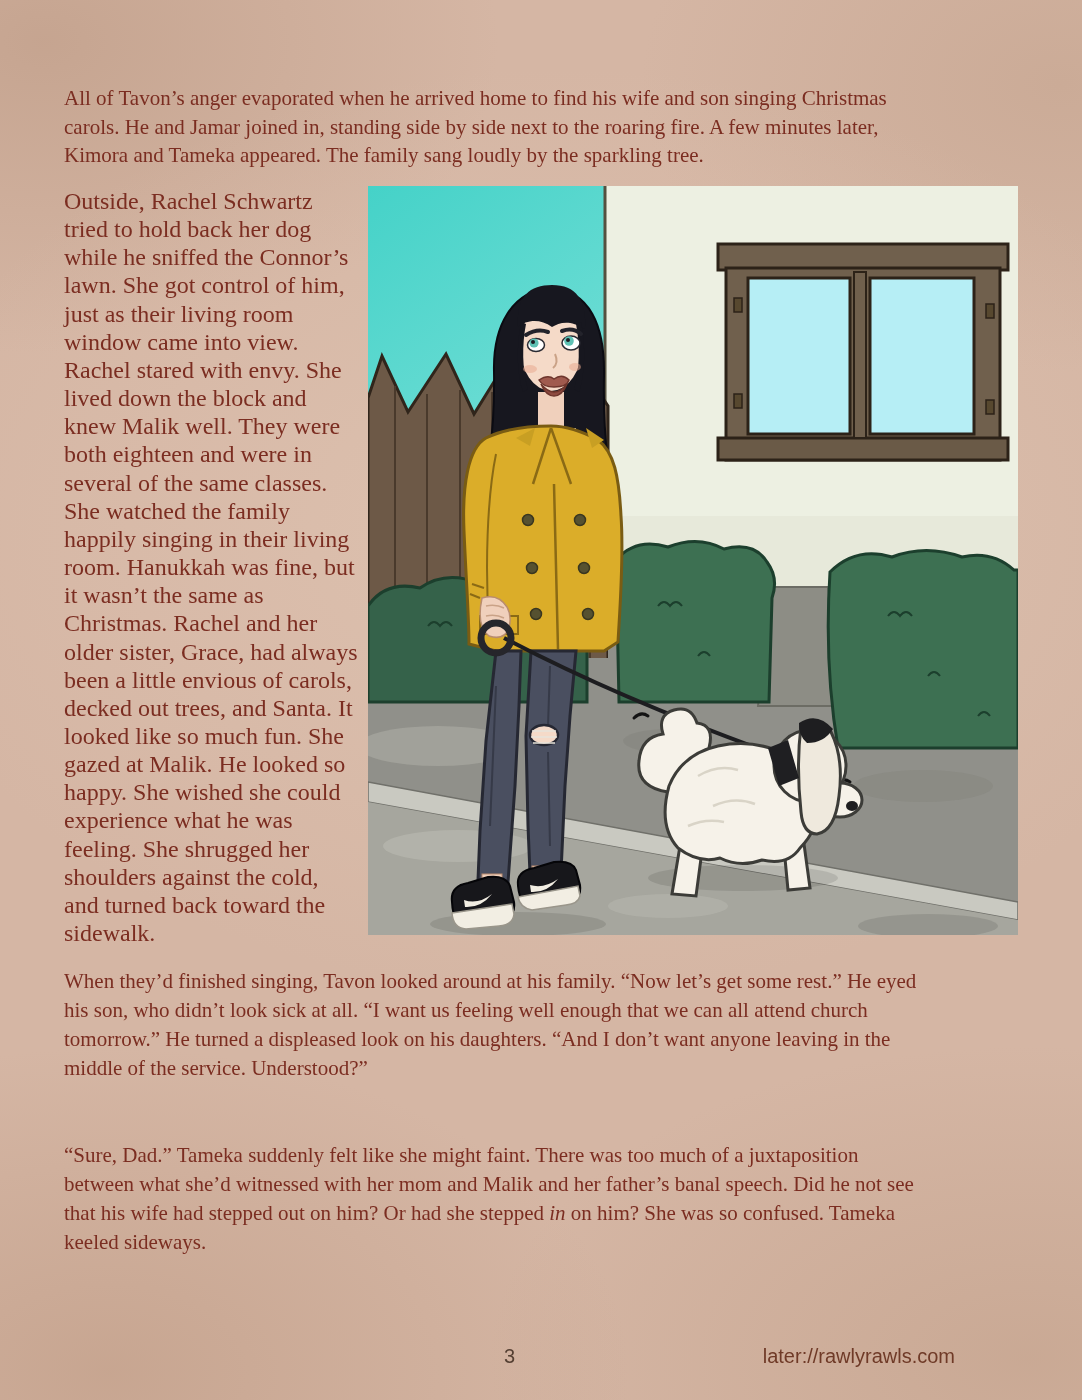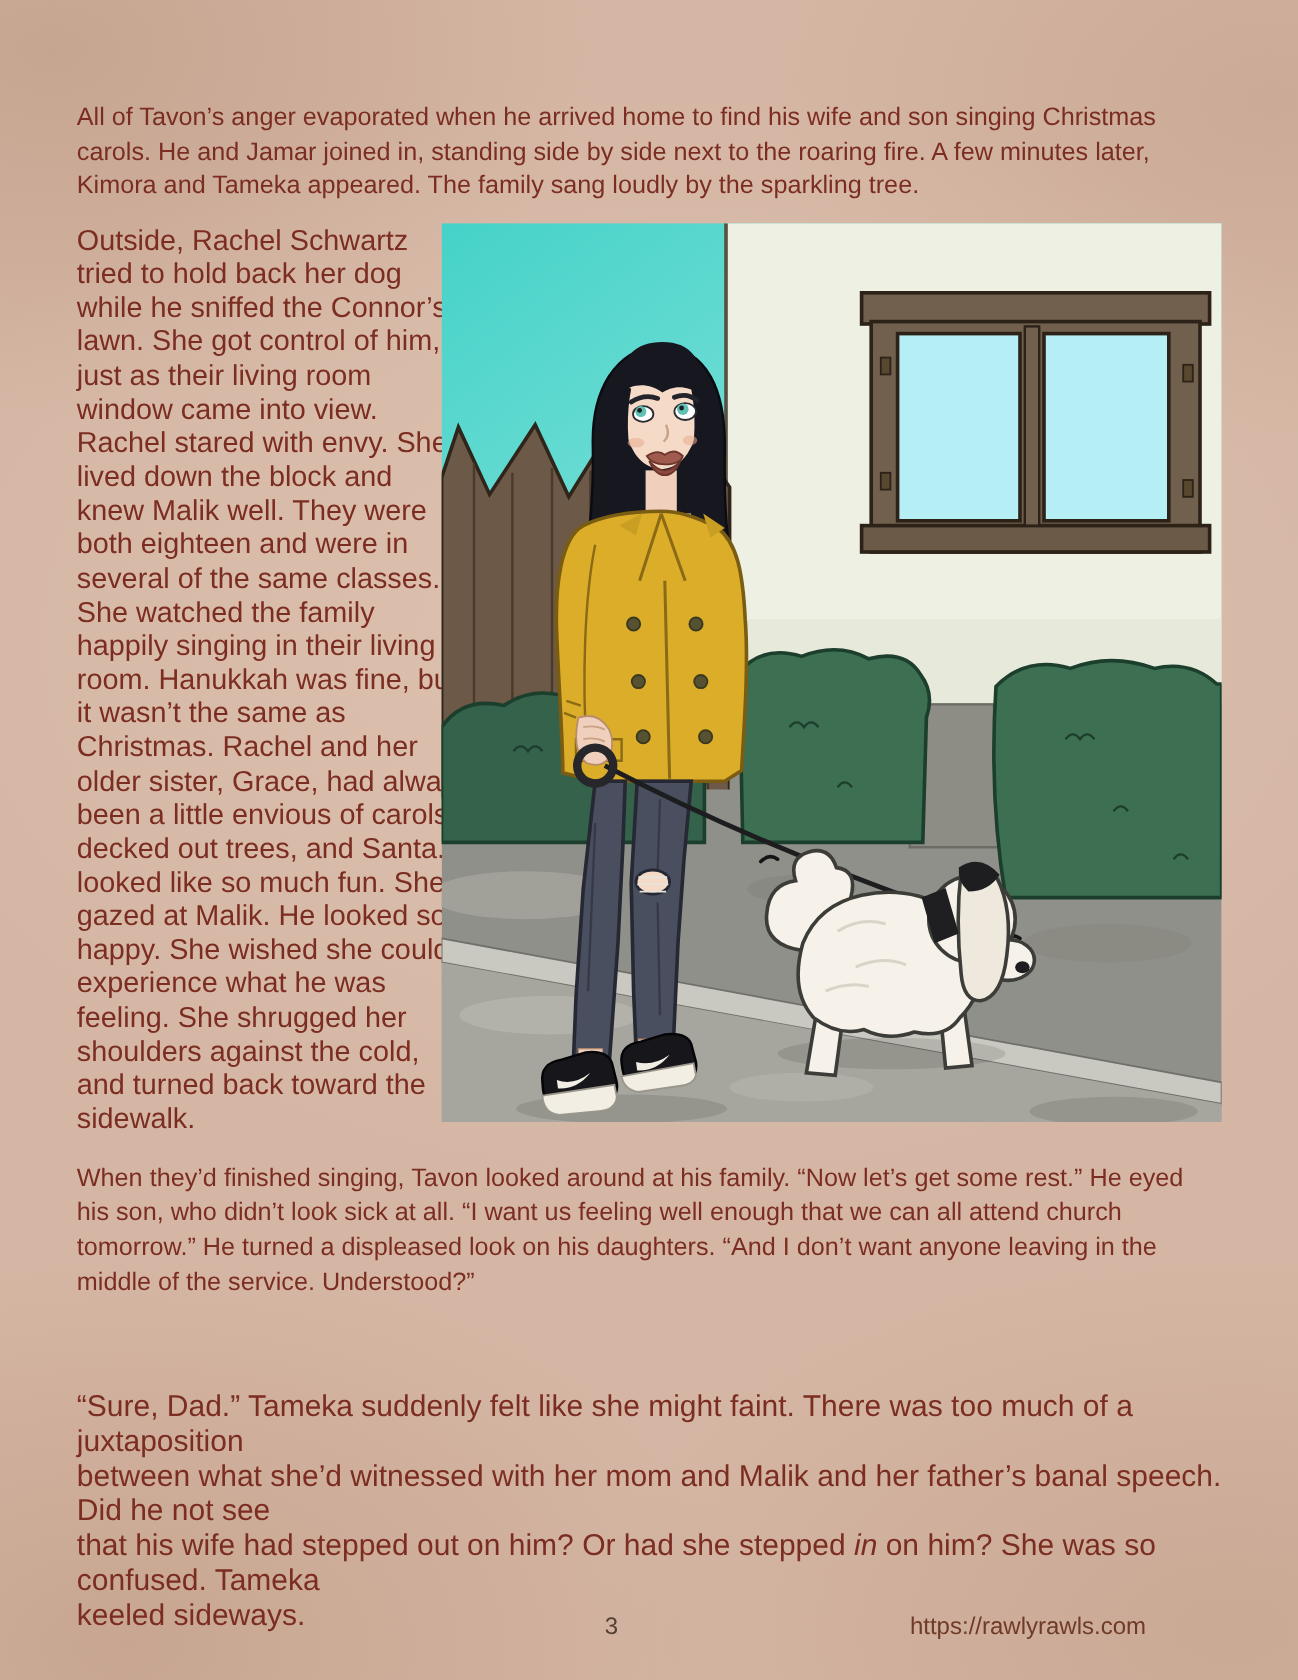--- a/index.html
+++ b/index.html
@@ -8,30 +8,30 @@
     position:relative;width:1082px;height:1400px;overflow:hidden;
     background-color:#d5b6a4;
     background-image:
       radial-gradient(1100px 750px at 52% 38%, #ddc1af 0%, rgba(221,193,175,0) 62%),
       radial-gradient(760px 520px at 4% 3%, rgba(185,150,128,.55) 0%, rgba(185,150,128,0) 60%),
       radial-gradient(700px 480px at 98% 6%, rgba(193,160,138,.5) 0%, rgba(193,160,138,0) 60%),
       radial-gradient(900px 560px at 10% 98%, rgba(188,152,129,.55) 0%, rgba(188,152,129,0) 58%),
       radial-gradient(900px 520px at 95% 97%, rgba(190,156,133,.5) 0%, rgba(190,156,133,0) 60%);
   }
   .serif{
-    font-family:Liberation Sans, sans-serif;
+    font-family:Liberation Serif, serif;
     color:#7b2d21;
     white-space:pre-line;
     position:absolute;
   }
   .intro{left:64px;top:84px;width:992px;font-size:21px;line-height:28.6px;}
   .column{left:64px;top:187px;width:336px;font-size:24px;line-height:28.15px;}
   .after1{left:64px;top:967px;width:992px;font-size:21px;line-height:29px;}
   .after2{left:64px;top:1097px;width:992px;font-size:21px;line-height:29px;}
-  .after3{left:64px;top:1141px;width:992px;font-size:25px;line-height:29px;margin-top:17px;}
+  .after3{left:64px;top:1141px;width:992px;font-size:21px;line-height:29px;}
   .after3 .it{font-style:italic;}
   .illustration{position:absolute;left:368px;top:186px;width:650px;height:749px;}
   .illustration svg{display:block;width:650px;height:749px;}
   .footer{
     position:absolute;left:64px;top:1345px;width:891px;height:28px;
     font-family:"Liberation Sans","DejaVu Sans",sans-serif;font-size:20px;color:#6f3a27;
   }
   .pagenum{position:absolute;left:0;right:0;text-align:center;color:#554033;}
   .siteurl{position:absolute;right:0;top:0;color:#6f3a27;text-decoration:none;}
 </style>
@@ -262,16 +262,16 @@
 middle of the service. Understood?”</div>
 
 
   <div class="serif after3"><span>“Sure, Dad.” Tameka suddenly felt like she might faint. There was too much of a juxtaposition
 between what she’d witnessed with her mom and Malik and her father’s banal speech. Did he not see
 that his wife had stepped out on him? Or had she stepped </span><span class="it">in</span><span> on him? She was so confused. Tameka
 keeled sideways.</span></div>
 
   <div class="footer">
     <span class="pagenum">3</span>
-    <a class="siteurl" href="#">https://rawlyrawls.com</a>
+    <a class="siteurl" href="#">later://rawlyrawls.com</a>
   </div>
 
 </div>
 
 </body></html>

